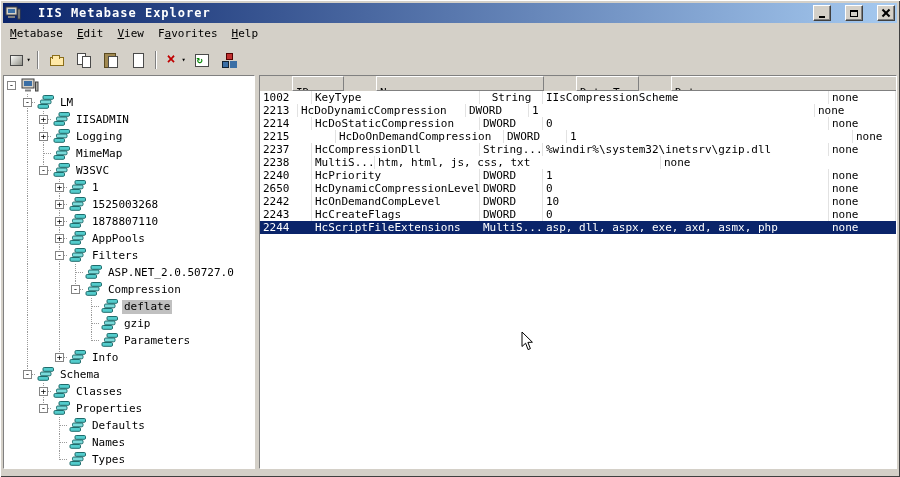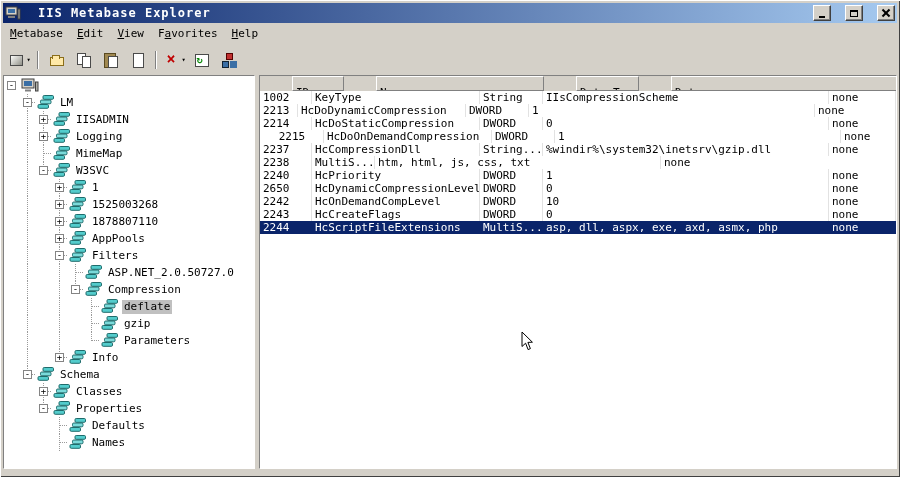--- a/index.html
+++ b/index.html
@@ -528,54 +528,71 @@
           </span>
           <span class="tree-icon"><svg width="18" height="15" viewBox="0 0 18 15">
               <g stroke="#1f6b6b">
                 <rect x="6" y="0.5" width="10.5" height="3.8" rx="1.2" fill="#53cccc"></rect>
                 <rect x="3.5" y="5" width="10.5" height="3.8" rx="1.2" fill="#7adada"></rect>
                 <rect x="1" y="9.5" width="10.5" height="3.8" rx="1.2" fill="#53cccc"></rect>
               </g>
             </svg></span>
           <span class="tree-label">Names</span>
         </div>
+        <div class="tree-row">
+          <span class="spacer"></span>
+          <span class="spacer"></span>
+          <span class="spacer"></span>
+          <span class="conn">
+            <span class="vhalf"></span>
+            <span class="hstub"></span>
+          </span>
+          <span class="tree-icon"><svg width="18" height="15" viewBox="0 0 18 15">
+              <g stroke="#1f6b6b">
+                <rect x="6" y="0.5" width="10.5" height="3.8" rx="1.2" fill="#53cccc"></rect>
+                <rect x="3.5" y="5" width="10.5" height="3.8" rx="1.2" fill="#7adada"></rect>
+                <rect x="1" y="9.5" width="10.5" height="3.8" rx="1.2" fill="#53cccc"></rect>
+              </g>
+            </svg></span>
+          <span class="tree-label">Types</span>
+        </div>
       </div>
     <div class="splitter"></div>
     <div class="list-panel">
       <div class="lv-header">
           <div class="lv-hcell" style="width: 52px;">ID</div>
           <div class="lv-hcell" style="width: 168px;">Name</div>
           <div class="lv-hcell" style="width: 63px;">Data Type</div>
           <div class="lv-hcell" style="width: 286px;">Data</div>
           <div class="lv-hcell last">Attributes</div>
         </div>
       <div class="lv-body">
           <div class="lv-row">
             <div class="lv-cell" style="width: 52px;">1002</div>
             <div class="lv-cell" style="width: 168px;">KeyType</div>
-            <div class="lv-cell" style="width: 63px;">String</div>
+            <div class="lv-cell" style="width: 63px; text-align: center;">String</div>
             <div class="lv-cell" style="width: 286px;">IIsCompressionScheme</div>
             <div class="lv-cell last">none</div>
           </div>
           <div class="lv-row">
             <div class="lv-cell" style="width: 38px;">2213</div>
             <div class="lv-cell" style="width: 168px;">HcDoDynamicCompression</div>
             <div class="lv-cell" style="width: 63px;">DWORD</div>
             <div class="lv-cell" style="width: 286px;">1</div>
             <div class="lv-cell last">none</div>
           </div>
           <div class="lv-row">
             <div class="lv-cell" style="width: 52px;">2214</div>
             <div class="lv-cell" style="width: 168px;">HcDoStaticCompression</div>
             <div class="lv-cell" style="width: 63px;">DWORD</div>
             <div class="lv-cell" style="width: 286px;">0</div>
             <div class="lv-cell last">none</div>
           </div>
           <div class="lv-row">
-            <div class="lv-cell" style="width: 64px; text-align: center;">2215</div>
+            <div class="lv-cell" style="width: 76px;">2215</div>
             <div class="lv-cell" style="width: 168px;">HcDoOnDemandCompression</div>
             <div class="lv-cell" style="width: 63px;">DWORD</div>
             <div class="lv-cell" style="width: 286px;">1</div>
             <div class="lv-cell last">none</div>
           </div>
           <div class="lv-row">
             <div class="lv-cell" style="width: 52px;">2237</div>
             <div class="lv-cell" style="width: 168px;">HcCompressionDll</div>
             <div class="lv-cell" style="width: 63px;">String...</div>
             <div class="lv-cell" style="width: 286px;">%windir%\system32\inetsrv\gzip.dll</div>

